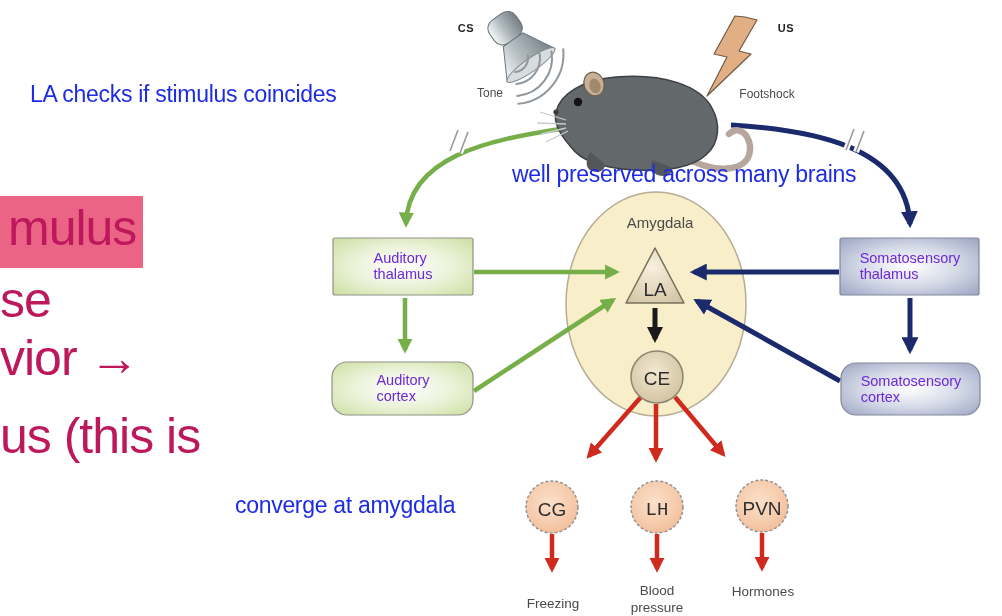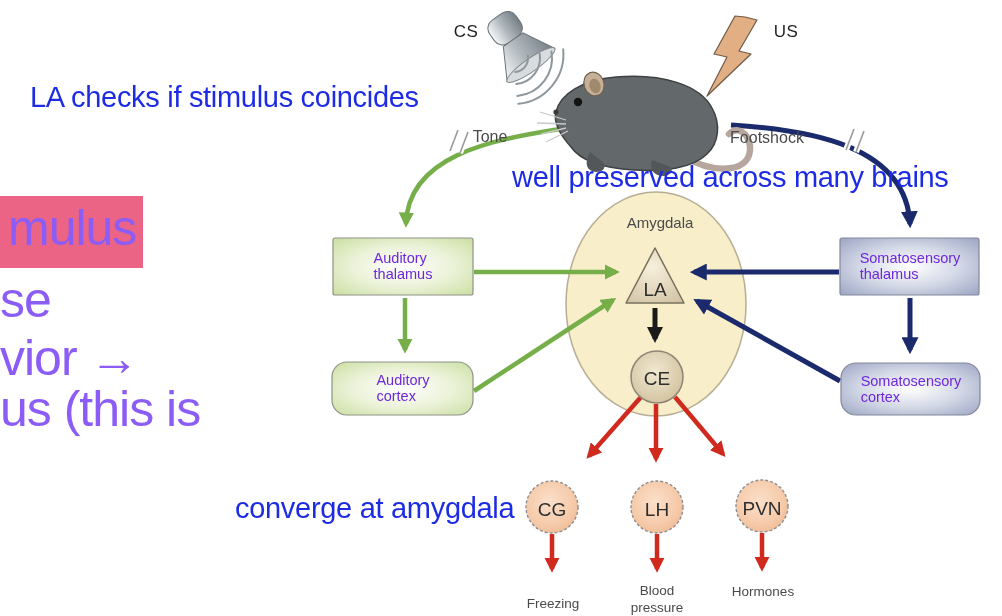--- a/index.html
+++ b/index.html
@@ -1,30 +1,30 @@
 <!DOCTYPE html>
 <html><head>
 <meta charset="utf-8">
 <style>
   html,body{margin:0;padding:0;background:#fff;}
   .stage{position:relative;width:1002px;height:616px;overflow:hidden;background:#ffffff;
          font-family:"Liberation Sans",sans-serif;}
   .layer{position:absolute;left:0;top:0;z-index:1;}
   .txt{position:absolute;white-space:nowrap;z-index:3;}
-  .blue{color:#1d2ce4;font-size:29px;letter-spacing:-0.3px;}
-  .bigline{font-size:50px;color:#8b5cf6;letter-spacing:-1px;line-height:58px;}
+  .blue{color:#1d2ce4;font-size:23px;letter-spacing:-0.3px;}
+  .bigline{font-size:50px;color:#be185d;letter-spacing:-1px;line-height:58px;}
   .hl-rect{position:absolute;left:0;top:196px;width:143px;height:72px;background:#ec6485;z-index:2;}
   .dlabel{position:absolute;transform:translateX(-50%);font-size:14.5px;
           color:#6d28d9;line-height:16px;white-space:nowrap;z-index:3;}
   .dlabel span{display:block;}
   .node{position:absolute;transform:translateX(-50%);font-size:19px;color:#2e2e2e;
         white-space:nowrap;z-index:3;}
-  .stim{position:absolute;transform:translateX(-50%);font-weight:normal;font-size:17px;
+  .stim{position:absolute;transform:translateX(-50%);font-weight:bold;font-size:11px;
         color:#1f1f1f;letter-spacing:0.5px;z-index:3;}
-  .stimname{position:absolute;transform:translateX(-50%);font-size:16px;color:#4a4a4a;z-index:3;margin-top:42px;}
+  .stimname{position:absolute;transform:translateX(-50%);font-size:12px;color:#4a4a4a;z-index:3;}
   .effect{position:absolute;transform:translateX(-50%);text-align:center;font-size:13.5px;
           color:#4a4a4a;line-height:17px;z-index:3;}
   .effect span{display:block;}
   .amyg-lbl{position:absolute;transform:translateX(-50%);font-size:15px;color:#4a4a4a;z-index:3;}
 </style>
 </head>
 <body>
 
 <div class="stage">
 
@@ -182,21 +182,21 @@
   </svg>
 
   <div class="txt blue" style="left:30px;top:81px;">LA checks if stimulus coincides</div>
   <div class="txt blue" style="left:512px;top:161px;">well preserved across many brains</div>
   <div class="txt blue" style="left:235px;top:492px;">converge at amygdala</div>
 
   <div class="hl-rect"></div>
   <div class="txt bigline" style="left:8px;top:199px;">mulus</div>
   <div class="txt bigline" style="left:0px;top:271px;">se</div>
   <div class="txt bigline" style="left:0px;top:329px;text-align:right;">vior →</div>
-  <div class="txt bigline" style="left:0px;top:380px;">us (this is</div>
+  <div class="txt bigline" style="left:0px;top:407px;">us (this is</div>
 
   <div class="stim" style="left:466px;top:22px;">CS</div>
   <div class="stimname" style="left:490px;top:86px;">Tone</div>
   <div class="stim" style="left:786px;top:22px;">US</div>
   <div class="stimname" style="left:767px;top:87px;">Footshock</div>
 
   <div class="amyg-lbl" style="left:660px;top:214px;">Amygdala</div>
   <div class="node" style="left:655px;top:279px;">LA</div>
   <div class="node" style="left:657px;top:368px;">CE</div>
 
@@ -211,21 +211,21 @@
   <div class="dlabel" style="left:910px;top:250px;">
     <span>Somatosensory</span>
     <span>thalamus</span>
   </div>
   <div class="dlabel" style="left:911px;top:373px;">
     <span>Somatosensory</span>
     <span>cortex</span>
   </div>
 
   <div class="node" style="left:552px;top:499px;">CG</div>
-  <div class="node" style="left:657px;top:499px;">LH</div>
+  <div class="node" style="left:657px;top:499px;font-family:Liberation Mono, monospace;">LH</div>
   <div class="node" style="left:762px;top:498px;">PVN</div>
 
   <div class="effect" style="left:553px;top:583px;margin-top:12px;">
     <span>Freezing</span>
   </div>
   <div class="effect" style="left:657px;top:582px;text-align:center;">
     <span>Blood</span>
     <span>pressure</span>
   </div>
   <div class="effect" style="left:763px;top:583px;">

